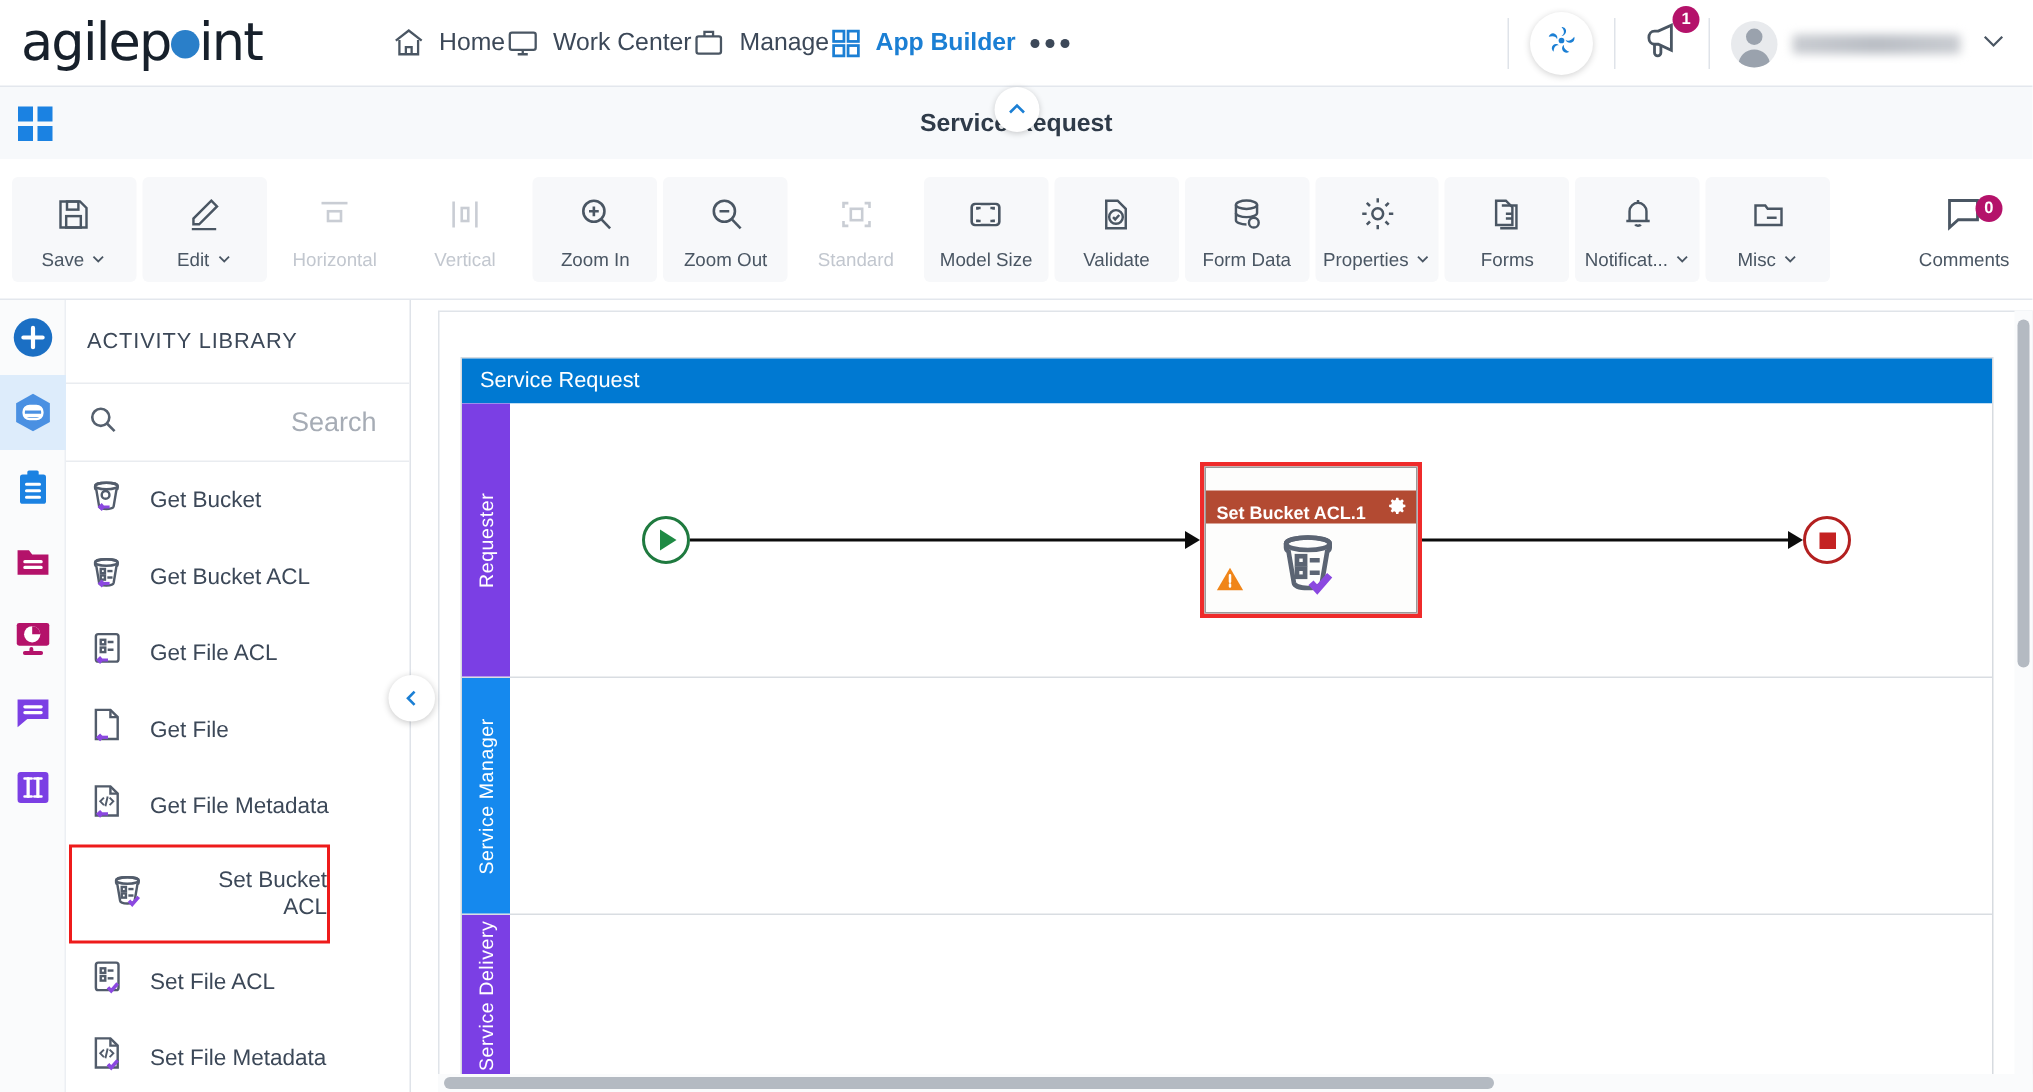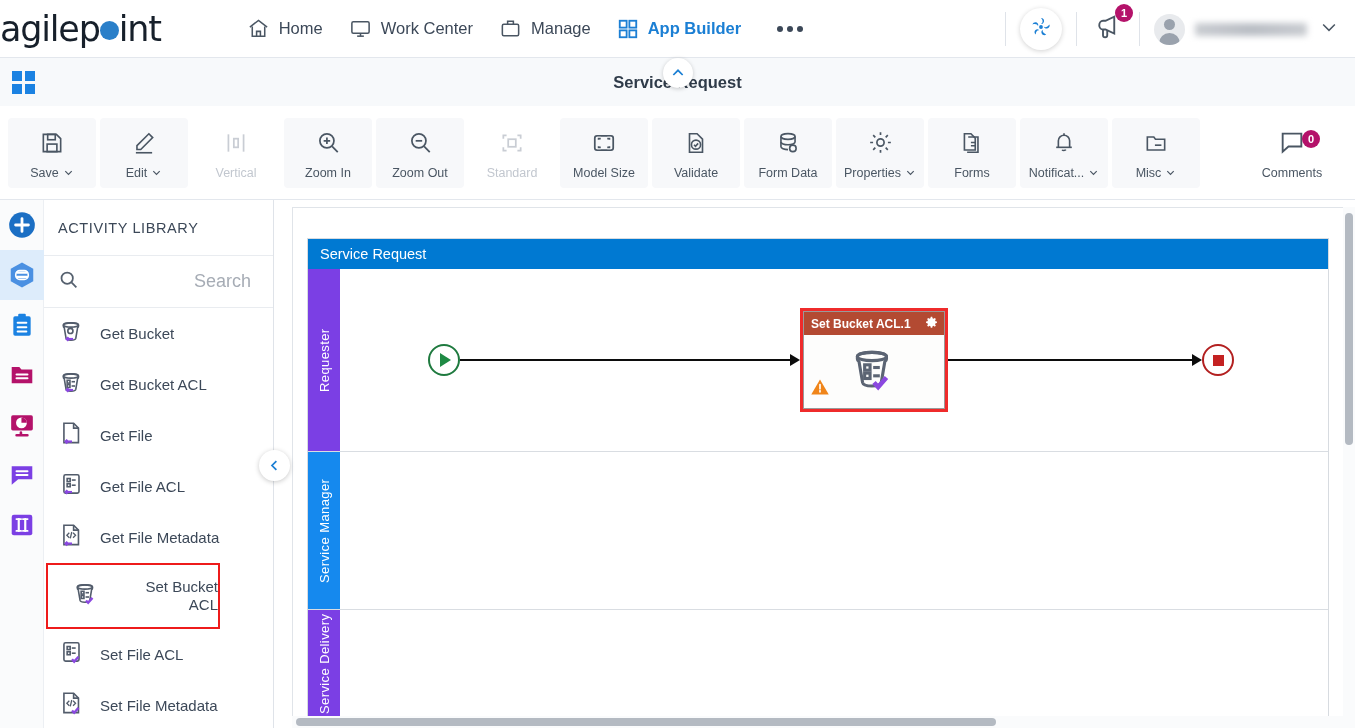--- a/index.html
+++ b/index.html
@@ -13,40 +13,40 @@
 
   
   .topbar {
     position: absolute; top: 0; left: 0;
     width: 1355px; height: 58px;
     background: #ffffff;
     border-bottom: 1px solid #e3e7ed;
     display: flex; align-items: center;
   }
   .logo {
+    margin-left: 14px;
     font-size: 35px;
     font-weight: 400;
     letter-spacing: -1.2px;
     color: #17202b;
     display: flex; align-items: baseline;
     font-family: "DejaVu Sans", sans-serif;
   }
   .logo .dot {
     display: inline-block;
     width: 19px; height: 19px;
     border-radius: 50%;
     background: #2a7fc9;
     margin: 0 0px;
     position: relative; top: -1px;
   }
 
   .mainnav {
     display: flex; align-items: center;
     margin-left: 86px;
-    gap: 26px;
     text-align: right;
   }
   .navitem {
     display: flex; align-items: center; gap: 9px;
     font-size: 16.5px;
     color: #3c4858;
     cursor: pointer;
   }
   .navitem.active { color: #1b7fd4; font-weight: bold; }
   .navitem svg { display: block; }
@@ -283,22 +283,23 @@
   }
   .activity-inner {
     width: 100%; height: 100%;
     border: 1px solid #9a9a9a;
     background: #fdfdfc;
     display: flex; flex-direction: column;
     position: relative;
   }
   .activity-head {
     height: 23px; background: #b34a32;
-    display: flex; align-items: center; justify-content: space-between;
+    display: flex; align-items: flex-end; justify-content: space-between;
     padding: 0 6px 0 7px;
+    margin-top: 15px;
   }
   .activity-head .ttl { color: #fff; font-size: 12px; font-weight: bold; }
   .activity-body { flex: 1; position: relative; display: flex; align-items: center; justify-content: center; }
   .warn-tri { position: absolute; left: 6px; bottom: 7px; }
 
   
   .vscroll {
     position: absolute; right: 0px; top: 207px;
     width: 12px; height: 521px; background: #fafbfc;
   }
@@ -452,20 +453,30 @@
       </svg>
     </span>
     <span class="tlabel">
       <span>Edit</span>
       <svg width="11" height="11" viewBox="0 0 24 24" fill="none" stroke="#4a5663" stroke-width="2.6">
           <path d="M5 9l7 7 7-7"></path>
         </svg>
     </span>
   </div>
 
+  <div class="tbtn disabled">
+    <span class="ticon">
+      <svg width="26" height="26" viewBox="0 0 24 24" fill="none" stroke="#c9cdd4" stroke-width="1.6">
+        <path d="M4 5h16"></path>
+          <rect x="8" y="10" width="8" height="6"></rect>
+          <path d="M4 20h16" stroke-opacity="0"></path>
+      </svg>
+    </span>
+    <span class="tlabel">Horizontal</span>
+  </div>
 
   <div class="tbtn disabled">
     <span class="ticon">
       <svg width="26" height="26" viewBox="0 0 24 24" fill="none" stroke="#c9cdd4" stroke-width="1.6">
         <path d="M5 4v16"></path>
           <path d="M19 4v16"></path>
           <rect x="10" y="8" width="4" height="8"></rect>
       </svg>
     </span>
     <span class="tlabel">Vertical</span>
@@ -696,42 +707,42 @@
           <path d="M14 19.5h-6" stroke="#8b48e0" stroke-width="2"></path>
             <path d="M9.8 17.8 8 19.5l1.8 1.7" stroke="#8b48e0" stroke-width="2"></path>
         </svg>
       </span>
       <span class="lbl">Get Bucket ACL</span>
     </div>
 
     <div class="lib-item">
       <span>
         <svg width="28" height="28" viewBox="0 0 26 26" fill="none" stroke="#525c6b" stroke-width="1.5">
-          <path d="M5.5 3h9l4.5 4.5V21h-13.5z"></path>
-            <path d="M14.5 3v4.5H19"></path>
-          <path d="M13 20h-6" stroke="#8b48e0" stroke-width="2"></path>
-            <path d="M8.8 18.3 7 20l1.8 1.7" stroke="#8b48e0" stroke-width="2"></path>
-        </svg>
-      </span>
-      <span class="lbl">Get File</span>
-    </div>
-
-    <div class="lib-item">
-      <span>
-        <svg width="28" height="28" viewBox="0 0 26 26" fill="none" stroke="#525c6b" stroke-width="1.5">
           <rect x="5.5" y="3.5" width="14" height="17" rx="1.5"></rect>
           <rect x="8.5" y="7" width="2.8" height="2.8"></rect>
             <path d="M12.8 8.4h3.6"></path>
           <rect x="8.5" y="11.8" width="2.8" height="2.8"></rect>
             <path d="M12.8 13.2h3.6"></path>
           <path d="M13 19.5h-6" stroke="#8b48e0" stroke-width="2"></path>
             <path d="M8.8 17.8 7 19.5l1.8 1.7" stroke="#8b48e0" stroke-width="2"></path>
         </svg>
       </span>
       <span class="lbl">Get File ACL</span>
+    </div>
+
+    <div class="lib-item">
+      <span>
+        <svg width="28" height="28" viewBox="0 0 26 26" fill="none" stroke="#525c6b" stroke-width="1.5">
+          <path d="M5.5 3h9l4.5 4.5V21h-13.5z"></path>
+            <path d="M14.5 3v4.5H19"></path>
+          <path d="M13 20h-6" stroke="#8b48e0" stroke-width="2"></path>
+            <path d="M8.8 18.3 7 20l1.8 1.7" stroke="#8b48e0" stroke-width="2"></path>
+        </svg>
+      </span>
+      <span class="lbl">Get File</span>
     </div>
 
     <div class="lib-item">
       <span>
         <svg width="28" height="28" viewBox="0 0 26 26" fill="none" stroke="#525c6b" stroke-width="1.5">
           <path d="M5.5 3h9l4.5 4.5V21h-13.5z"></path>
             <path d="M14.5 3v4.5H19"></path>
           <path d="M10.5 10 8.2 12.3l2.3 2.3M14 10l2.3 2.3-2.3 2.3M12.8 9.3l-1.4 6" stroke-width="1.2"></path>
           <path d="M13 20h-6" stroke="#8b48e0" stroke-width="2"></path>
             <path d="M8.8 18.3 7 20l1.8 1.7" stroke="#8b48e0" stroke-width="2"></path>

